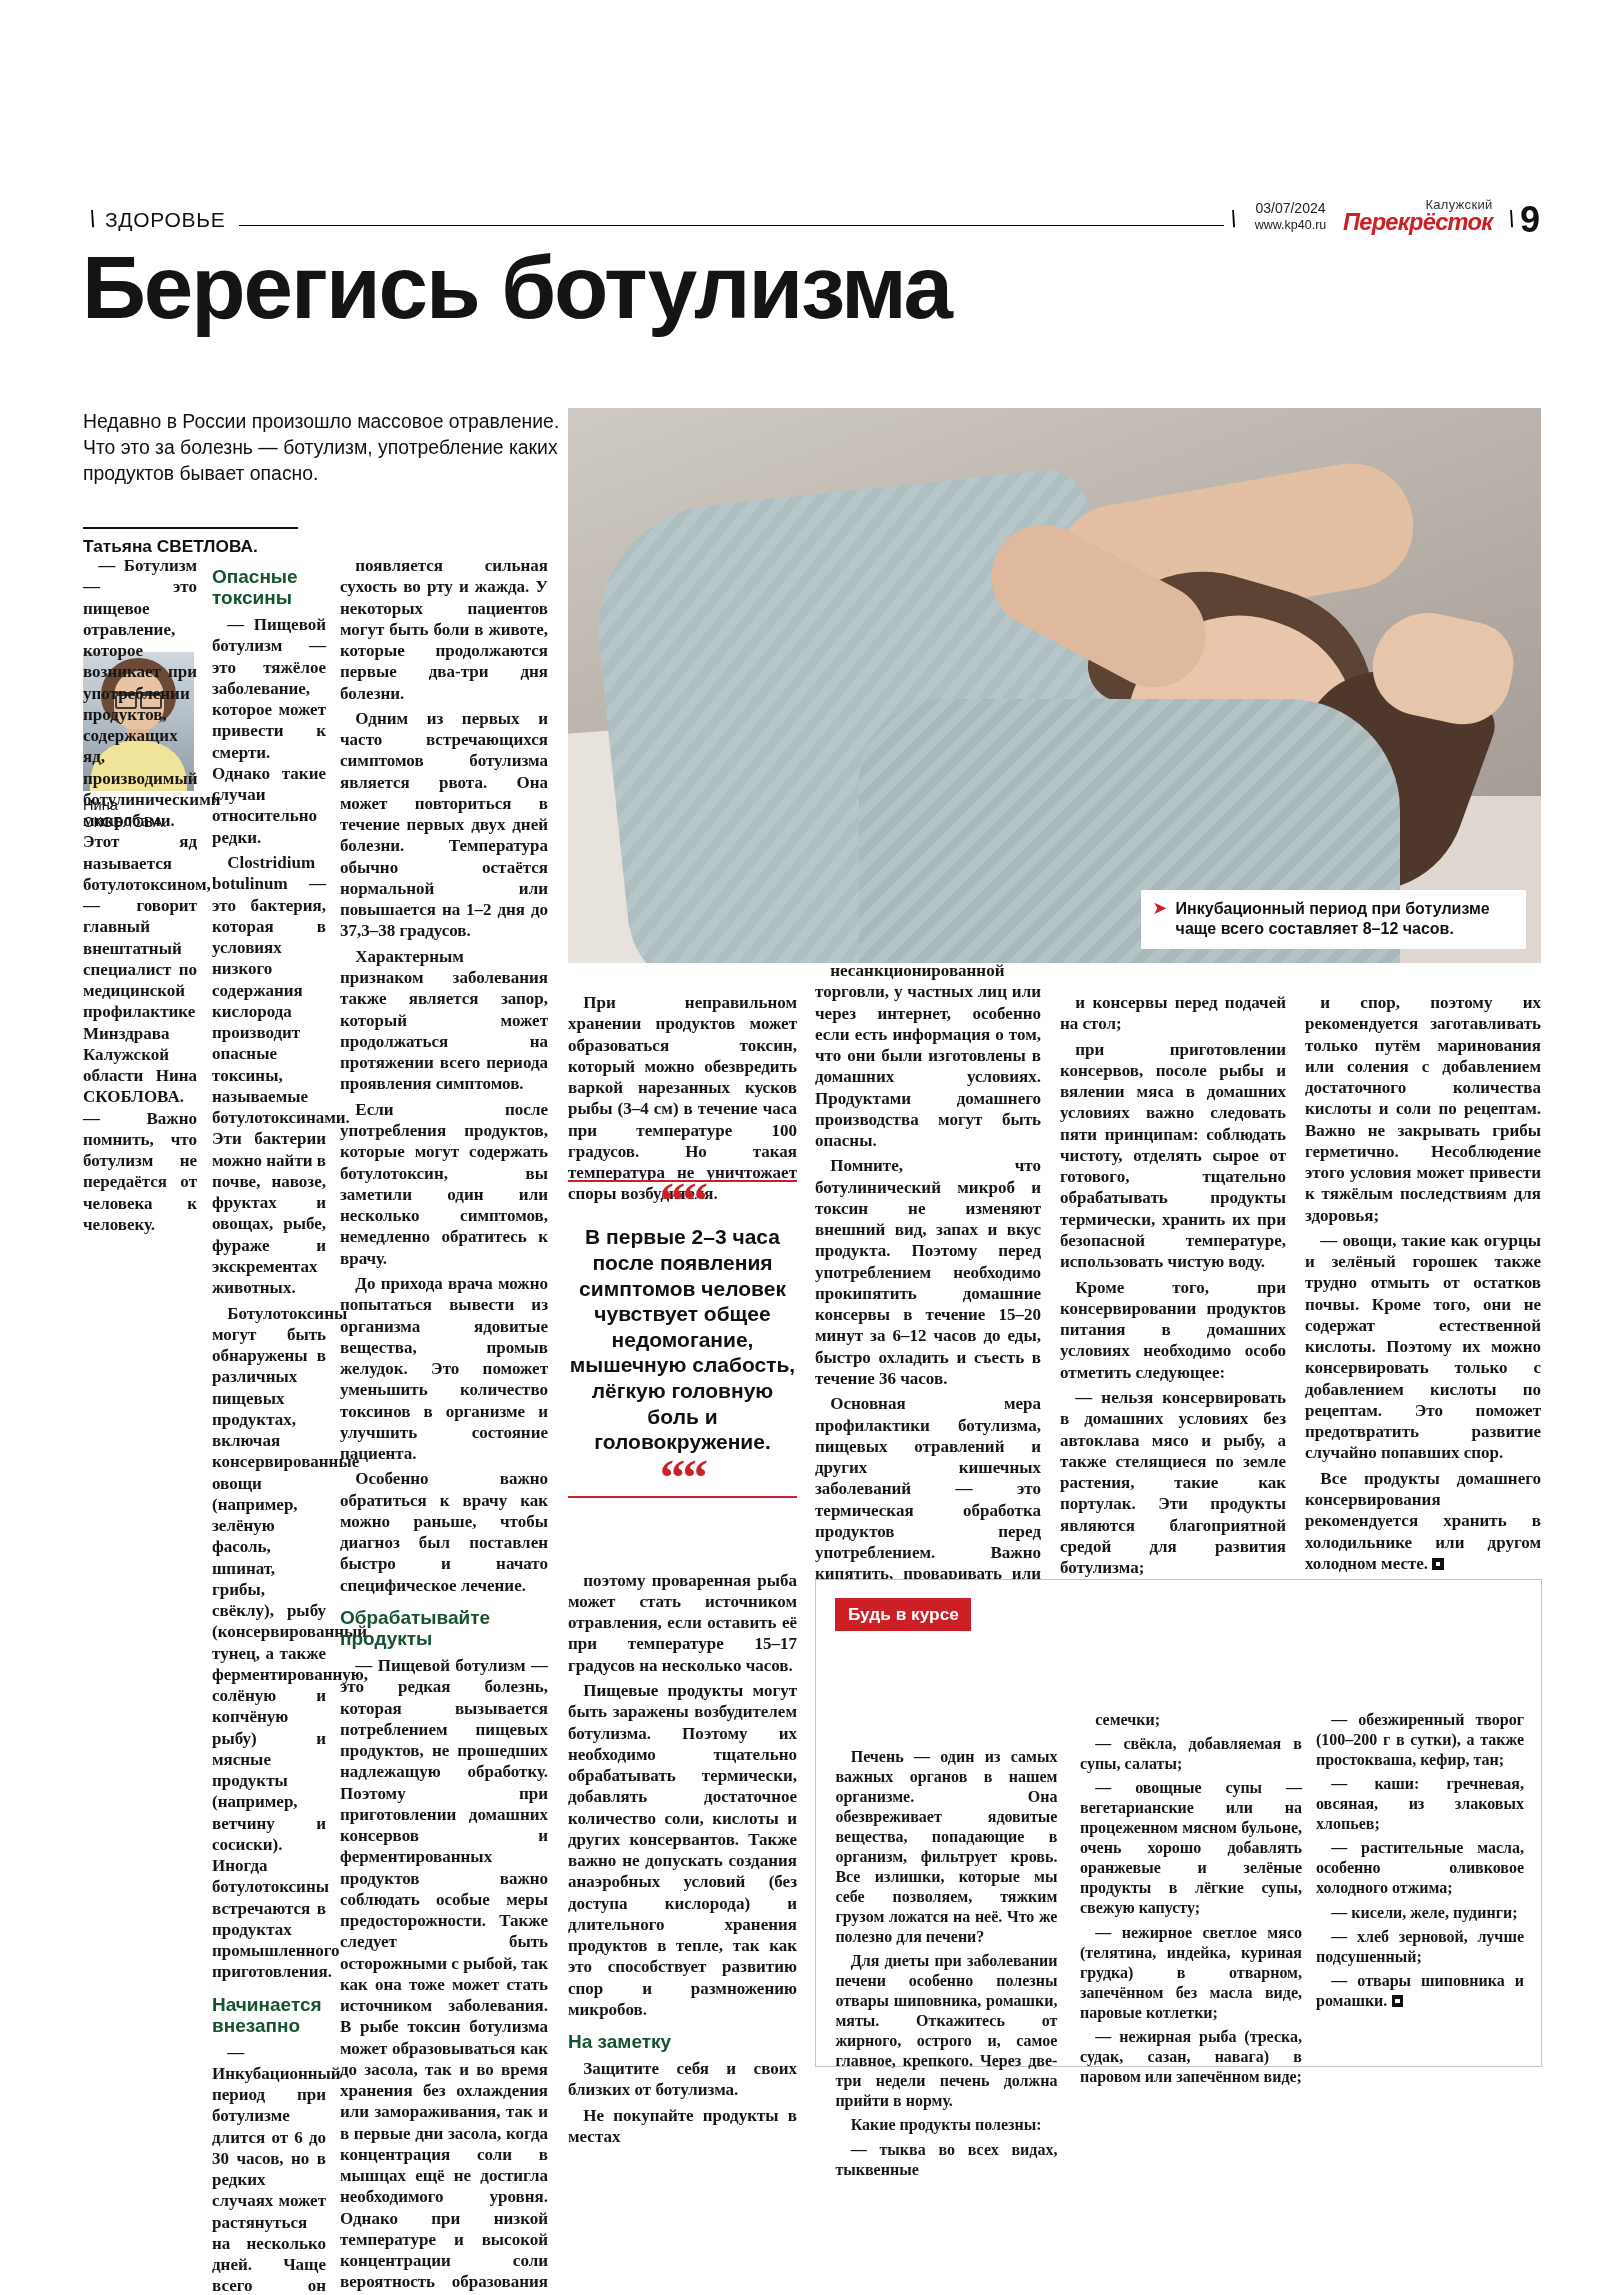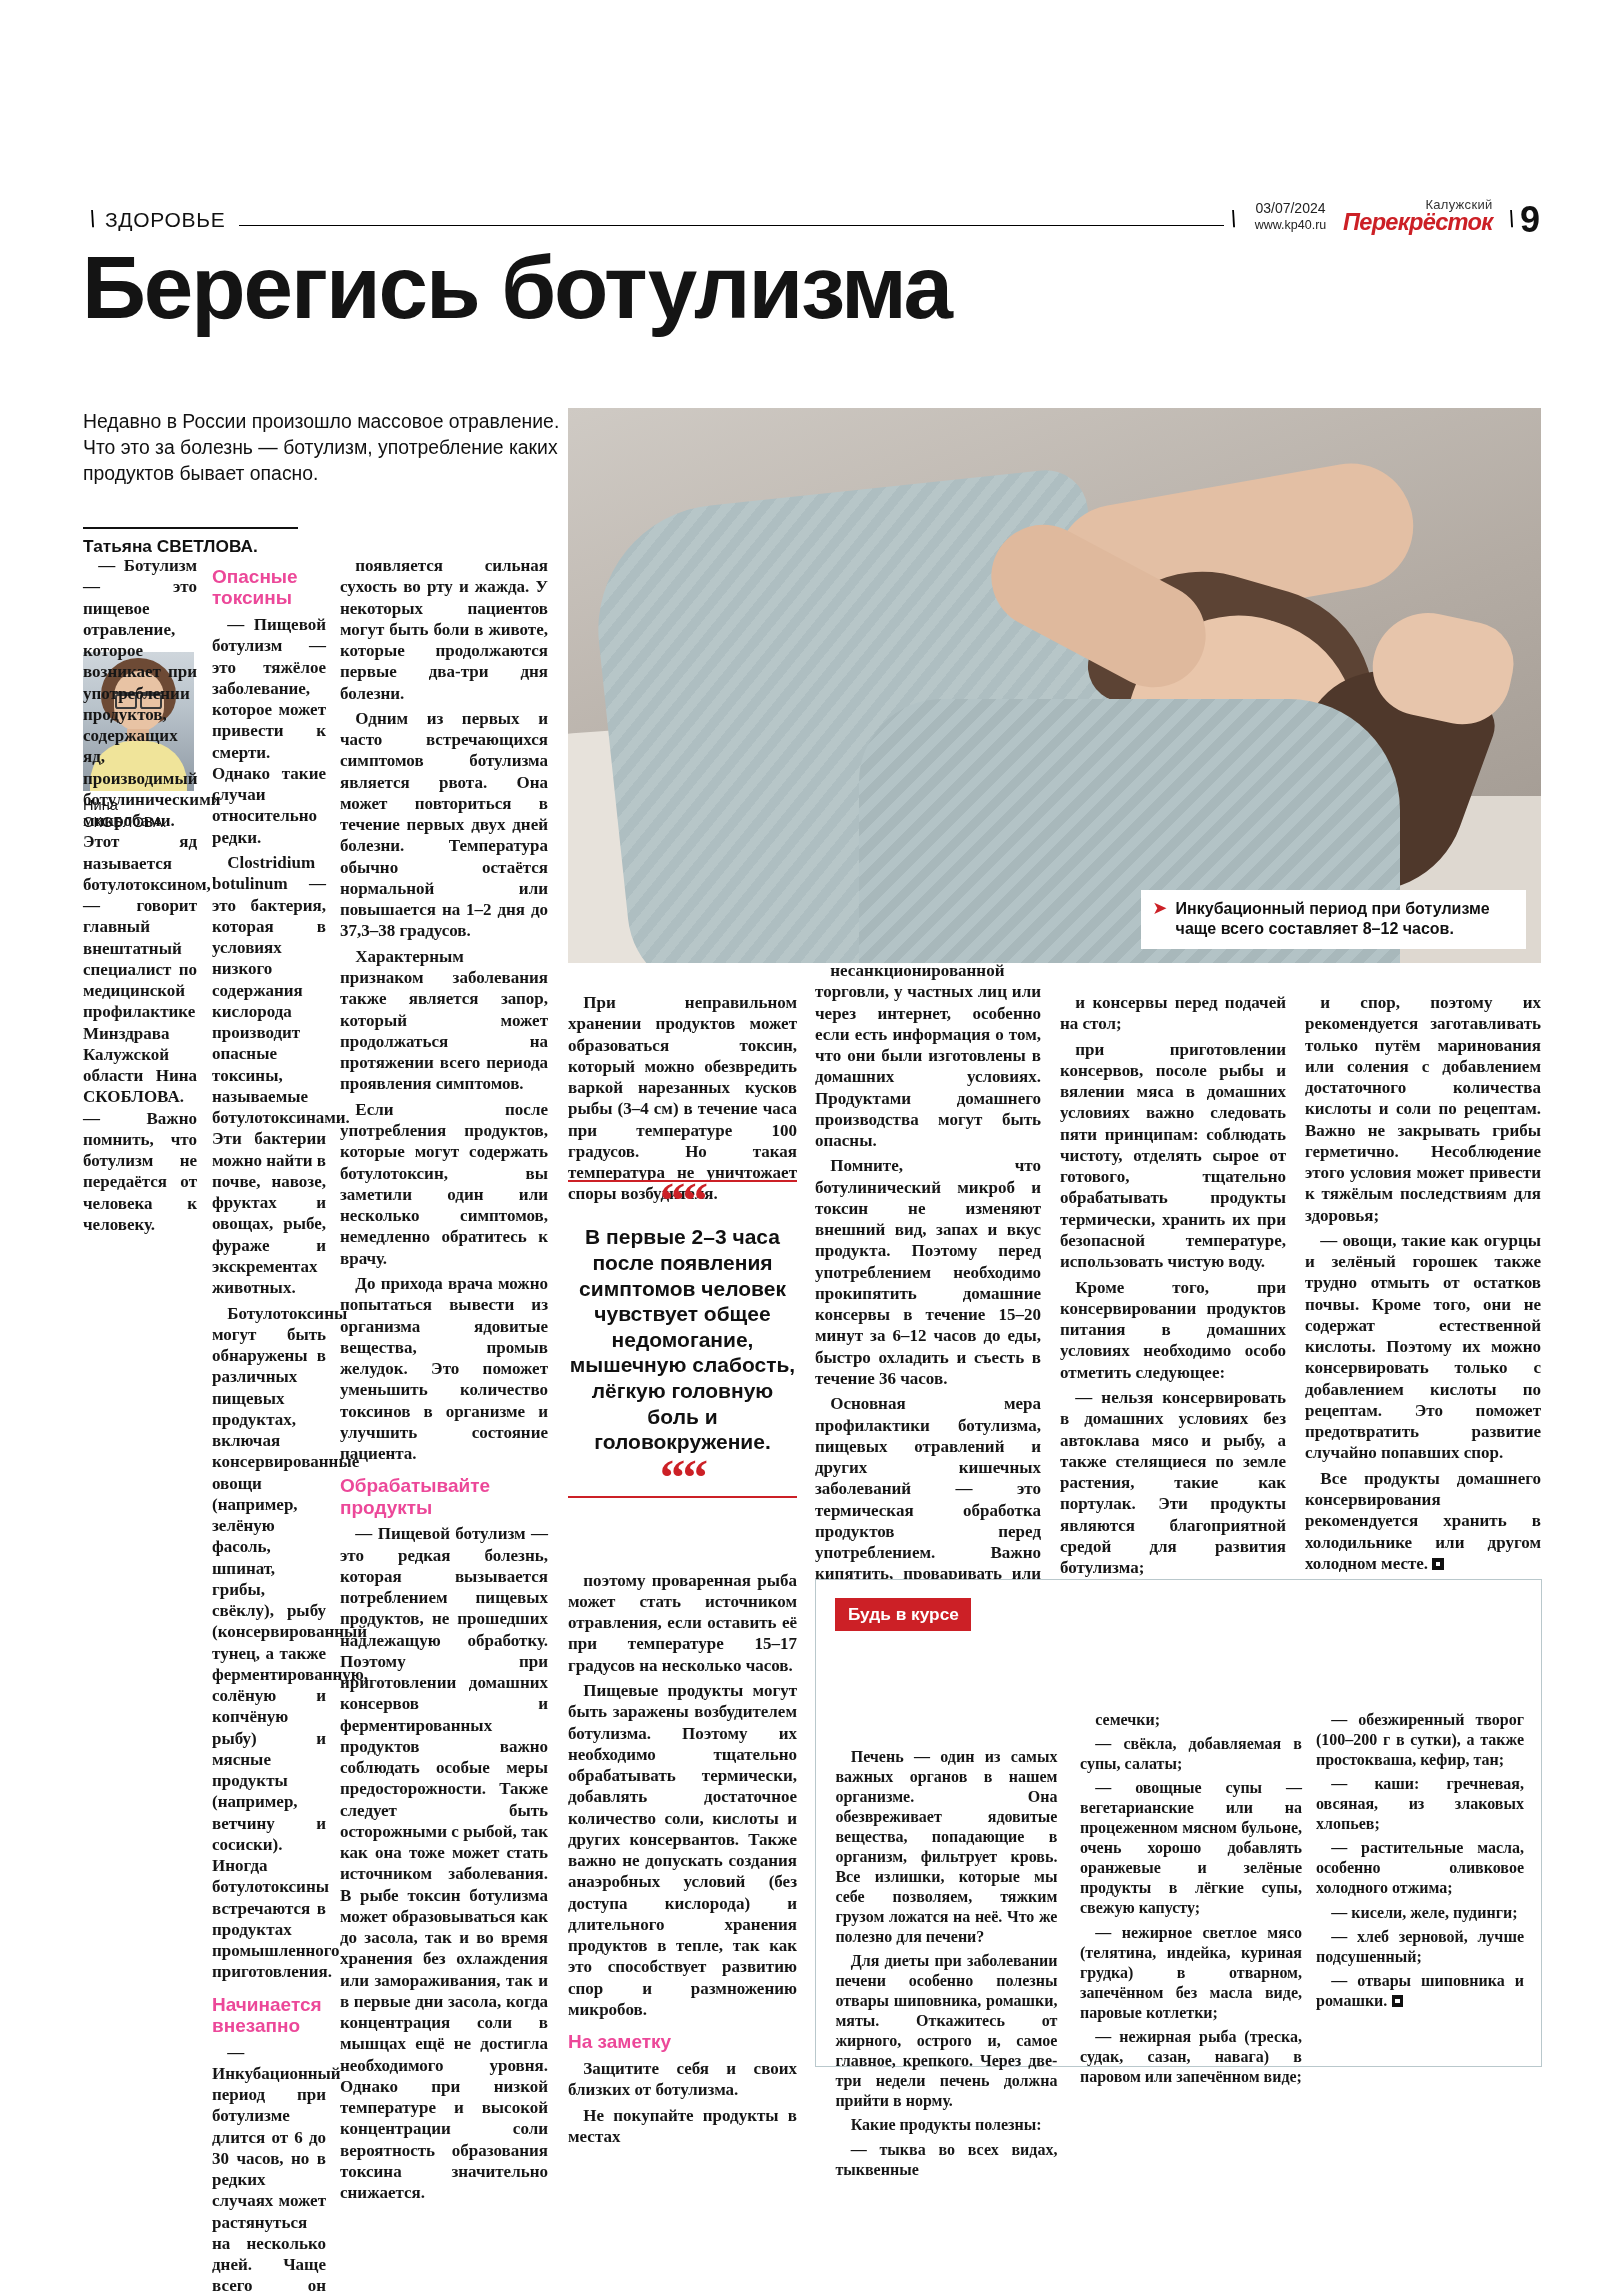--- a/index.html
+++ b/index.html
@@ -148,21 +148,21 @@
     text-align: justify;
     color: #161616;
   }
   .col p { margin: 0 0 4.2px 0; text-indent: 15.3px; font-weight: bold; }
   .col h3 {
     font-family: "Liberation Sans", sans-serif;
     font-size: 19px;
     font-weight: bold;
     margin: 11px 0 5.6px 0;
     line-height: 1.12;
-    color: #ec4899;
+    color: #14532d;
     text-indent: 0;
   }
 
   
   .portrait {
     position: absolute;
     left: 83px;
     top: 652px;
     width: 111px;
     height: 139px;
@@ -481,20 +481,21 @@
       <h3>Начинается внезапно</h3>
       <p>— Инкубационный период при ботулизме длится от 6 до 30 часов, но в редких случаях может растянуться на несколько дней. Чаще всего он составляет 8–12 часов.</p>
       <p>Болезнь начинается внезапно. В первые 2–3 часа после появления симптомов человек чувствует общее недомогание, мышечную слабость, лёгкую головную боль и головокружение. Затем</p>
     </div>
   <div class="col" id="col2" style="left:340px; top:555px; width:208px;">
       <p>появляется сильная сухость во рту и жажда. У некоторых пациентов могут быть боли в животе, которые продолжаются первые два-три дня болезни.</p>
       <p>Одним из первых и часто встречающихся симптомов ботулизма является рвота. Она может повториться в течение первых двух дней болезни. Температура обычно остаётся нормальной или повышается на 1–2 дня до 37,3–38 градусов.</p>
       <p>Характерным признаком заболевания также является запор, который может продолжаться на протяжении всего периода проявления симптомов.</p>
       <p>Если после употребления продуктов, которые могут содержать ботулотоксин, вы заметили один или несколько симптомов, немедленно обратитесь к врачу.</p>
       <p>До прихода врача можно попытаться вывести из организма ядовитые вещества, промыв желудок. Это поможет уменьшить количество токсинов в организме и улучшить состояние пациента.</p>
+      <p>Особенно важно обратиться к врачу как можно раньше, чтобы диагноз был поставлен быстро и начато специфическое лечение.</p>
       <h3>Обрабатывайте продукты</h3>
       <p>— Пищевой ботулизм — это редкая болезнь, которая вызывается потреблением пищевых продуктов, не прошедших надлежащую обработку. Поэтому при приготовлении домашних консервов и ферментированных продуктов важно соблюдать особые меры предосторожности. Также следует быть осторожными с рыбой, так как она тоже может стать источником заболевания. В рыбе токсин ботулизма может образовываться как до засола, так и во время хранения без охлаждения или замораживания, так и в первые дни засола, когда концентрация соли в мышцах ещё не достигла необходимого уровня. Однако при низкой температуре и высокой концентрации соли вероятность образования токсина значительно снижается.</p>
     </div>
   <div class="col" id="col3" style="left:568px; top:992px; width:229px;">
       <p>При неправильном хранении продуктов может образоваться токсин, который можно обезвредить варкой нарезанных кусков рыбы (3–4 см) в течение часа при температуре 100 градусов. Но такая температура не уничтожает споры возбудителя.</p>
       <div style="height: 361px;"></div>
       <p>поэтому проваренная рыба может стать источником отравления, если оставить её при температуре 15–17 градусов на несколько часов.</p>
       <p>Пищевые продукты могут быть заражены возбудителем ботулизма. Поэтому их необходимо тщательно обрабатывать термически, добавлять достаточное количество соли, кислоты и других консервантов. Также важно не допускать создания анаэробных условий (без доступа кислорода) и длительного хранения продуктов в тепле, так как это способствует развитию спор и размножению микробов.</p>
       <h3>На заметку</h3>
       <p>Защитите себя и своих близких от ботулизма.</p>

